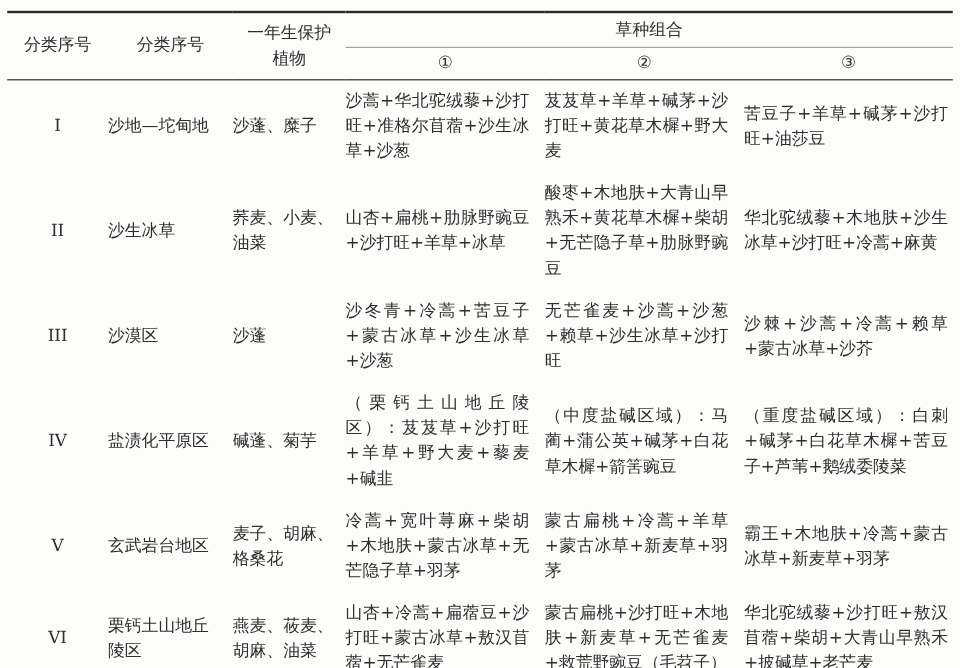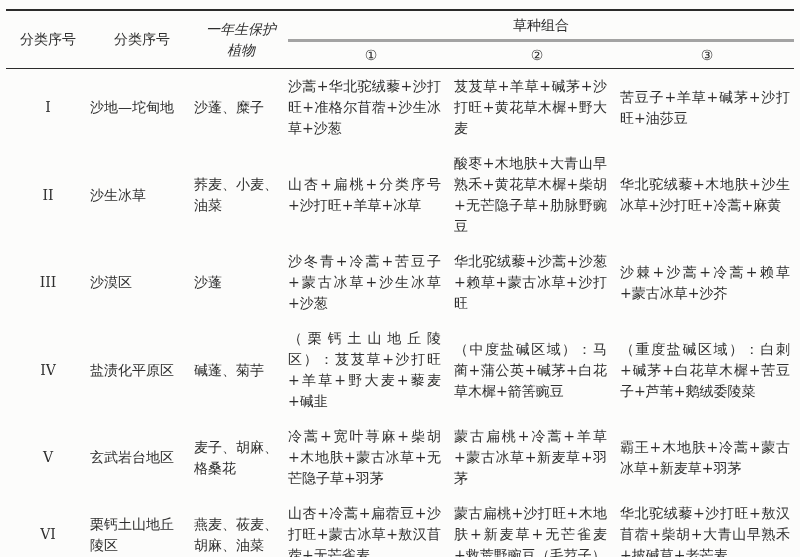--- a/index.html
+++ b/index.html
@@ -26,24 +26,24 @@
   col.c-combo3   { width: 174px; }
   thead { border-bottom: 1.6px solid #2b2b2b; }
   thead th {
     font-weight: normal;
     font-size: 14px;
     line-height: 21px;
     vertical-align: middle;
     padding: 2px 0;
   }
   th.group-th {
-    border-bottom: 3px solid #a3a3a3;
+    border-bottom: 1px solid #a3a3a3;
     height: 24px;
   }
-  th .narrow { max-width: 5em; margin: 0 auto; font-style: italic; }
+  th .narrow { max-width: 5em; margin: 0 auto; }
   tr.subhead th { height: 22px; font-size: 14px; }
   tbody td {
     font-size: 14px;
     line-height: 21px;
     vertical-align: middle;
     padding: 7px 0;
   }
   td.no-cell { text-align: center; }
   td.landform-cell { padding-right: 10px; }
   td.protect-cell  { padding-right: 8px;  }
@@ -87,30 +87,30 @@
       <td class="landform-cell">沙地—坨甸地</td>
       <td class="protect-cell">沙蓬、糜子</td>
       <td class="combo-cell">沙蒿+华北驼绒藜+沙打旺+准格尔苜蓿+沙生冰草+沙葱</td>
       <td class="combo-cell">芨芨草+羊草+碱茅+沙打旺+黄花草木樨+野大麦</td>
       <td class="combo-cell combo-last">苦豆子+羊草+碱茅+沙打旺+油莎豆</td>
     </tr>
     <tr>
       <td class="no-cell">II</td>
       <td class="landform-cell">沙生冰草</td>
       <td class="protect-cell">荞麦、小麦、油菜</td>
-      <td class="combo-cell">山杏+扁桃+分类序号+沙打旺+羊草+冰草</td>
+      <td class="combo-cell">山杏+扁桃+肋脉野豌豆+沙打旺+羊草+冰草</td>
       <td class="combo-cell">酸枣+木地肤+大青山早熟禾+黄花草木樨+柴胡+无芒隐子草+肋脉野豌豆</td>
       <td class="combo-cell combo-last">华北驼绒藜+木地肤+沙生冰草+沙打旺+冷蒿+麻黄</td>
     </tr>
     <tr>
       <td class="no-cell">III</td>
       <td class="landform-cell">沙漠区</td>
       <td class="protect-cell">沙蓬</td>
       <td class="combo-cell">沙冬青+冷蒿+苦豆子+蒙古冰草+沙生冰草+沙葱</td>
-      <td class="combo-cell">华北驼绒藜+沙蒿+沙葱+赖草+蒙古冰草+沙打旺</td>
+      <td class="combo-cell">无芒雀麦+沙蒿+沙葱+赖草+沙生冰草+沙打旺</td>
       <td class="combo-cell combo-last">沙棘+沙蒿+冷蒿+赖草+蒙古冰草+沙芥</td>
     </tr>
     <tr>
       <td class="no-cell">IV</td>
       <td class="landform-cell">盐渍化平原区</td>
       <td class="protect-cell">碱蓬、菊芋</td>
       <td class="combo-cell">（栗钙土山地丘陵区）：芨芨草+沙打旺+羊草+野大麦+藜麦+碱韭</td>
       <td class="combo-cell">（中度盐碱区域）：马蔺+蒲公英+碱茅+白花草木樨+箭筈豌豆</td>
       <td class="combo-cell combo-last">（重度盐碱区域）：白刺+碱茅+白花草木樨+苦豆子+芦苇+鹅绒委陵菜</td>
     </tr>

